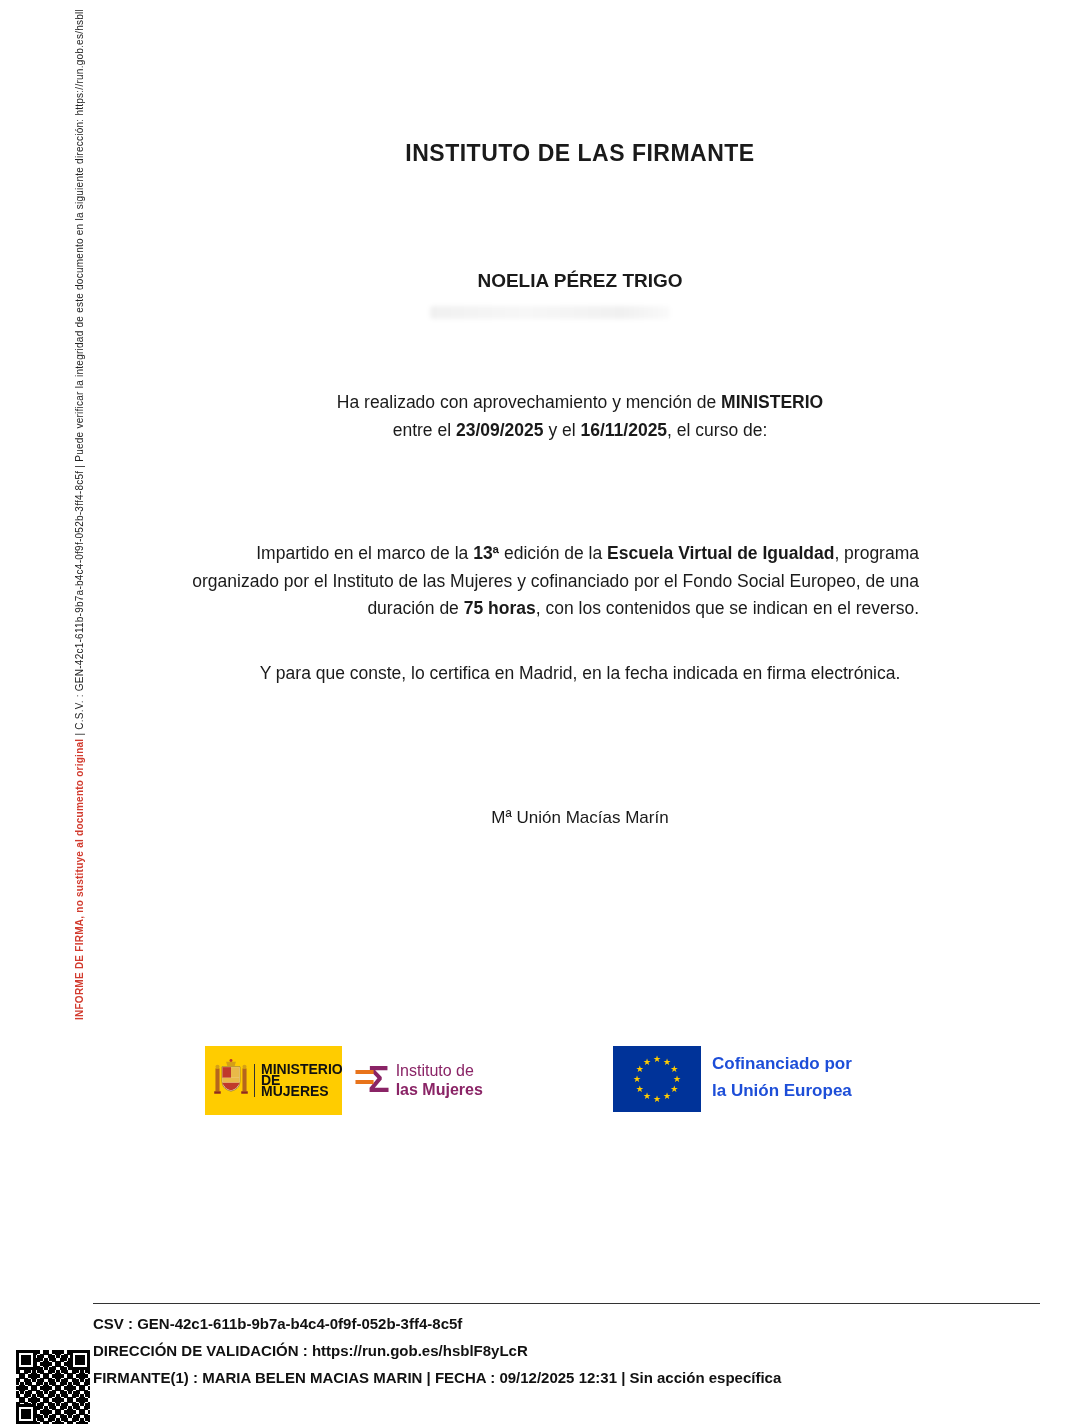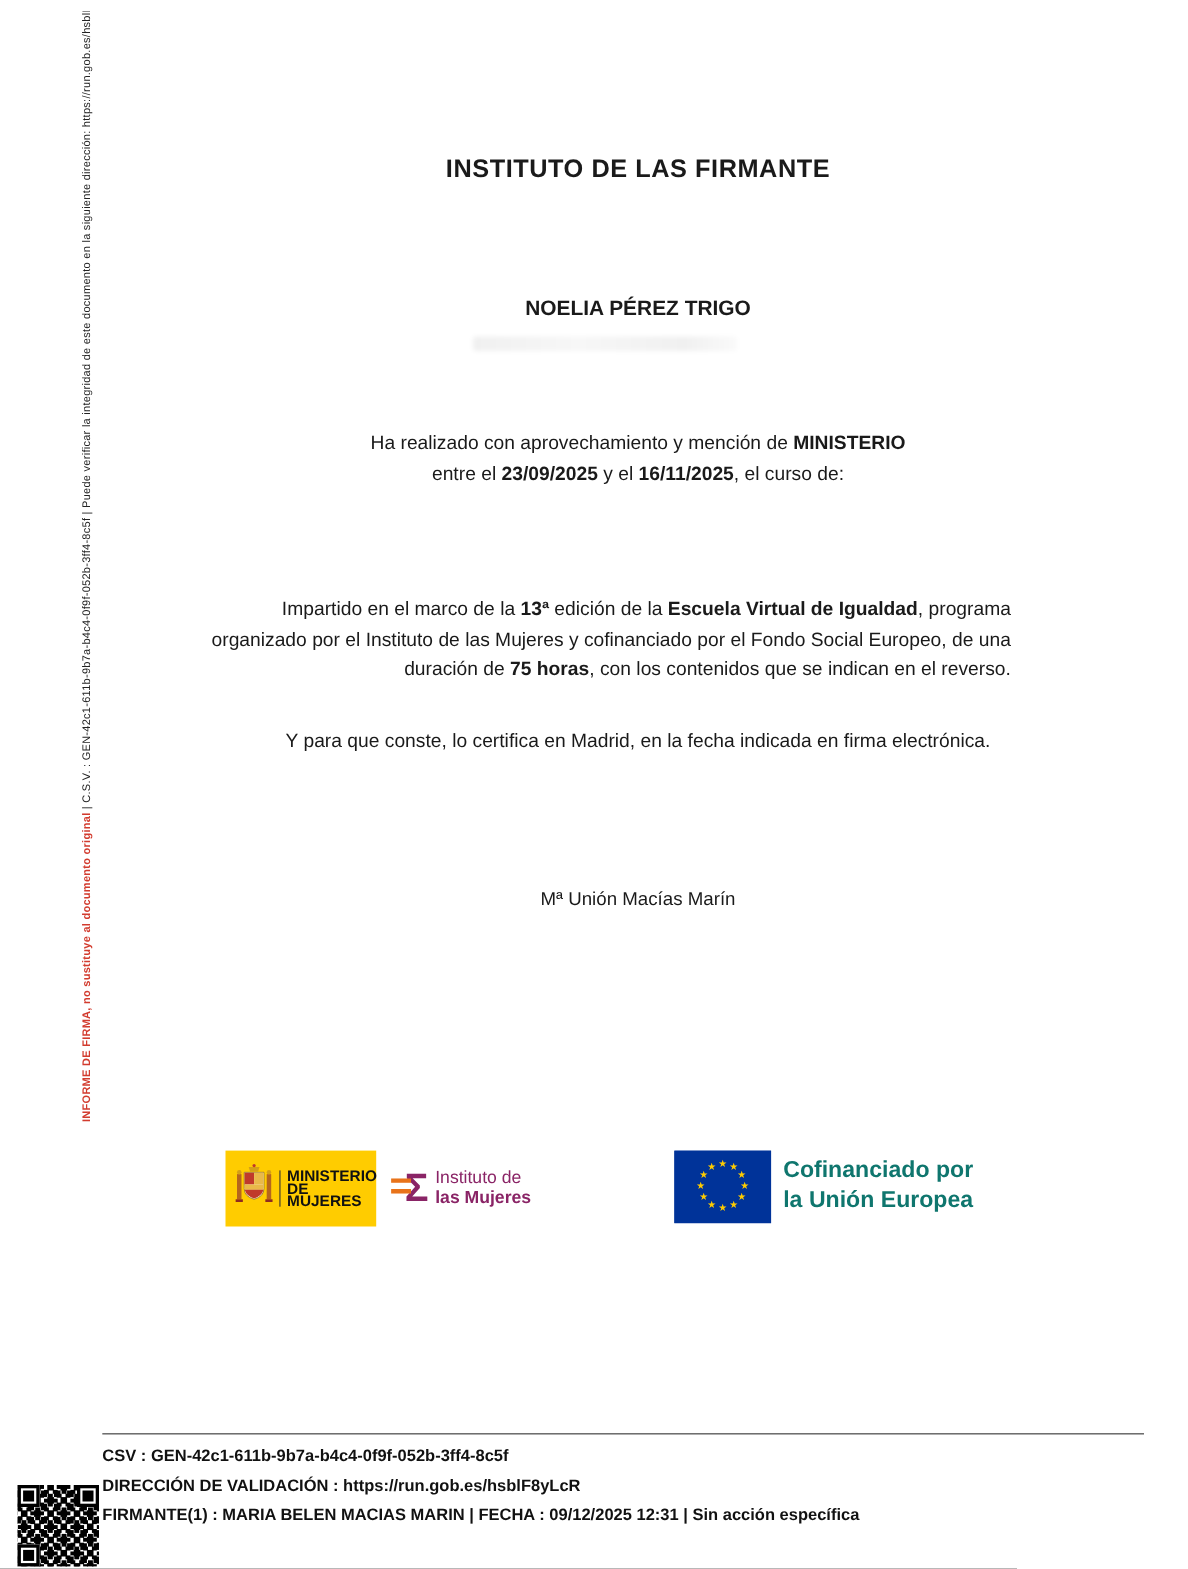--- a/index.html
+++ b/index.html
@@ -56,22 +56,22 @@
     background:#fff; display:flex; align-items:center; padding:4px 8px;
   }
   .inst-glyph { font-size:36px; font-weight:bold; line-height:1; display:flex; align-items:center; }
   .inst-eq { color:#e8731a; margin-right:-7px; transform:translateY(-2px); }
   .inst-sigma { color:#8a2466; }
   .inst-text { font-size:16px; color:#8a2466; line-height:19px; margin-left:6px; }
   .inst-text .bold-line { font-weight:bold; }
 
   .eu-flag { position:absolute; left:613px; top:1046px; width:88px; height:66px; background:#003399; }
   .eu-text {
-    position:absolute; left:712px; top:1050px; font-size:21px; font-weight:bold;
-    color:#0f766e; line-height:27px;
+    position:absolute; left:712px; top:1050px; font-size:17px; font-weight:bold;
+    color:#1d4ed8; line-height:27px;
   }
 
   
   .footer-rule { position:absolute; left:93px; width:947px; top:1303px; border-top:1.5px solid #333; }
   .footer-lines { position:absolute; left:93px; top:1310px; font-size:15px; font-weight:bold; color:#111; line-height:27px; }
 
   
   .qr {
     position:absolute; left:16px; top:1350px; width:74px; height:74px;
     background:

